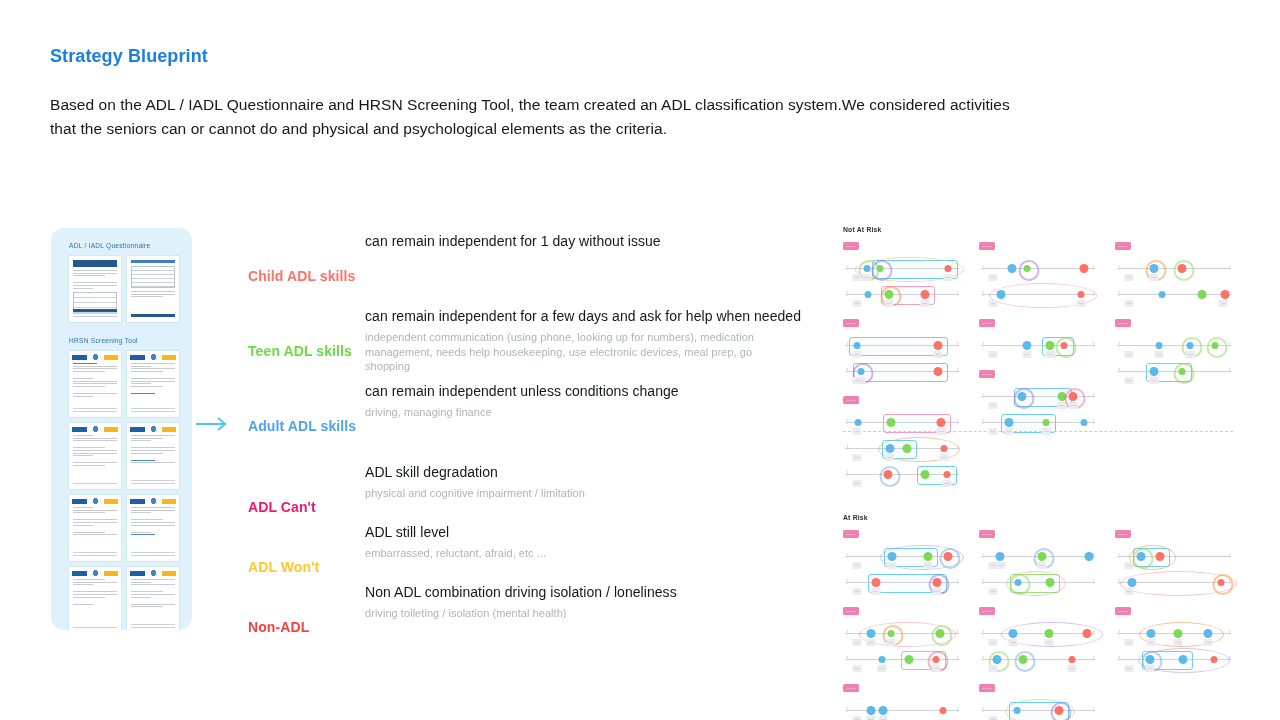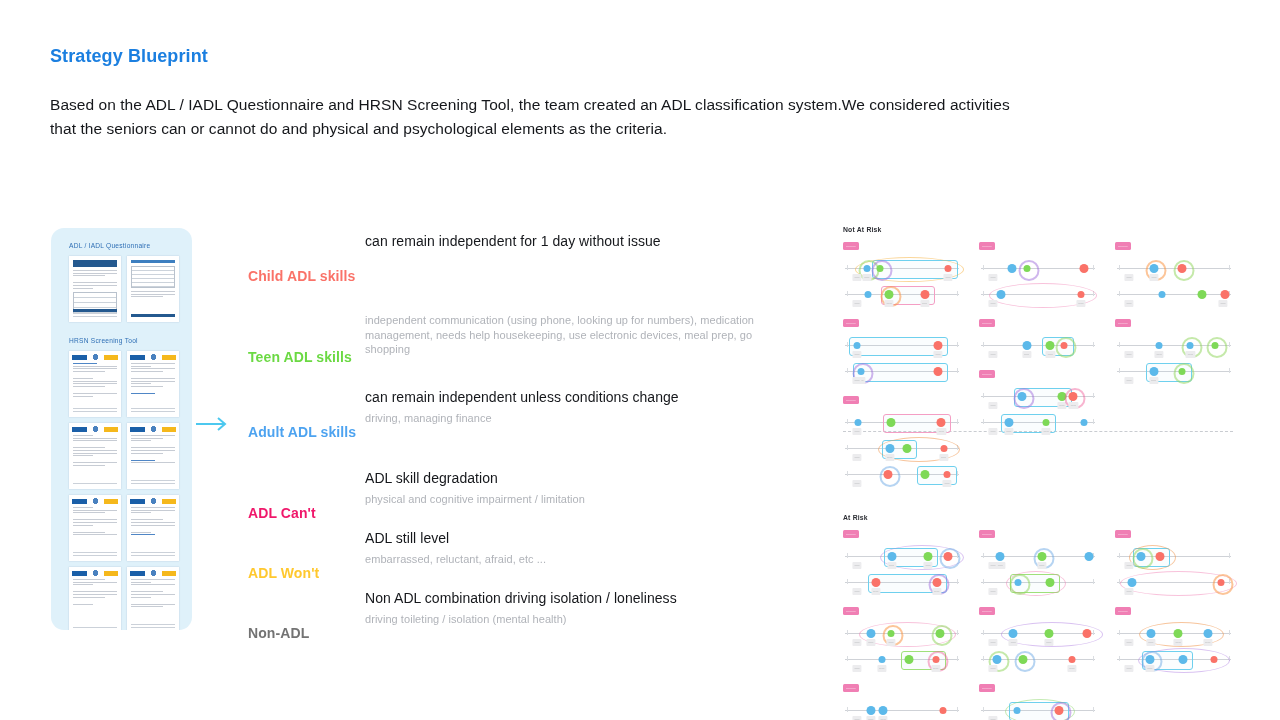--- a/index.html
+++ b/index.html
@@ -474,20 +474,21 @@
   <div class="cat-row" style="height:75px">
     <div class="cat-label" style="color:#fa7268">Child ADL skills</div>
     <div class="cat-body">
       <div class="cat-title">can remain independent for 1 day without issue</div>
     </div>
   </div>
 
   <div class="cat-row" style="height:75px">
     <div class="cat-label" style="color:#6bd943">Teen ADL skills</div>
     <div class="cat-body">
+      <div class="cat-title">can remain independent for a few days and ask for help when needed</div>
       <div class="cat-detail" style="max-width:432px">independent communication (using phone, looking up for numbers), medication management, needs help housekeeping, use electronic devices, meal prep, go shopping</div>
     </div>
   </div>
 
   <div class="cat-row" style="height:81px">
     <div class="cat-label" style="color:#4da3f0">Adult ADL skills</div>
     <div class="cat-body">
       <div class="cat-title">can remain independent unless conditions change</div>
       <div class="cat-detail">driving, managing finance</div>
     </div>
@@ -503,21 +504,21 @@
 
   <div class="cat-row" style="height:60px">
     <div class="cat-label" style="color:#ffc82e">ADL Won't</div>
     <div class="cat-body">
       <div class="cat-title">ADL still level</div>
       <div class="cat-detail">embarrassed, reluctant, afraid, etc ...</div>
     </div>
   </div>
 
   <div class="cat-row" style="height:60px">
-    <div class="cat-label" style="color:#737373">Non-ADL</div>
+    <div class="cat-label" style="color:#ef4444">Non-ADL</div>
     <div class="cat-body">
       <div class="cat-title">Non ADL combination driving isolation / loneliness</div>
       <div class="cat-detail">driving toileting / isolation (mental health)</div>
     </div>
   </div>
 
 </div>
 
 <div id="diagram-area">
 

